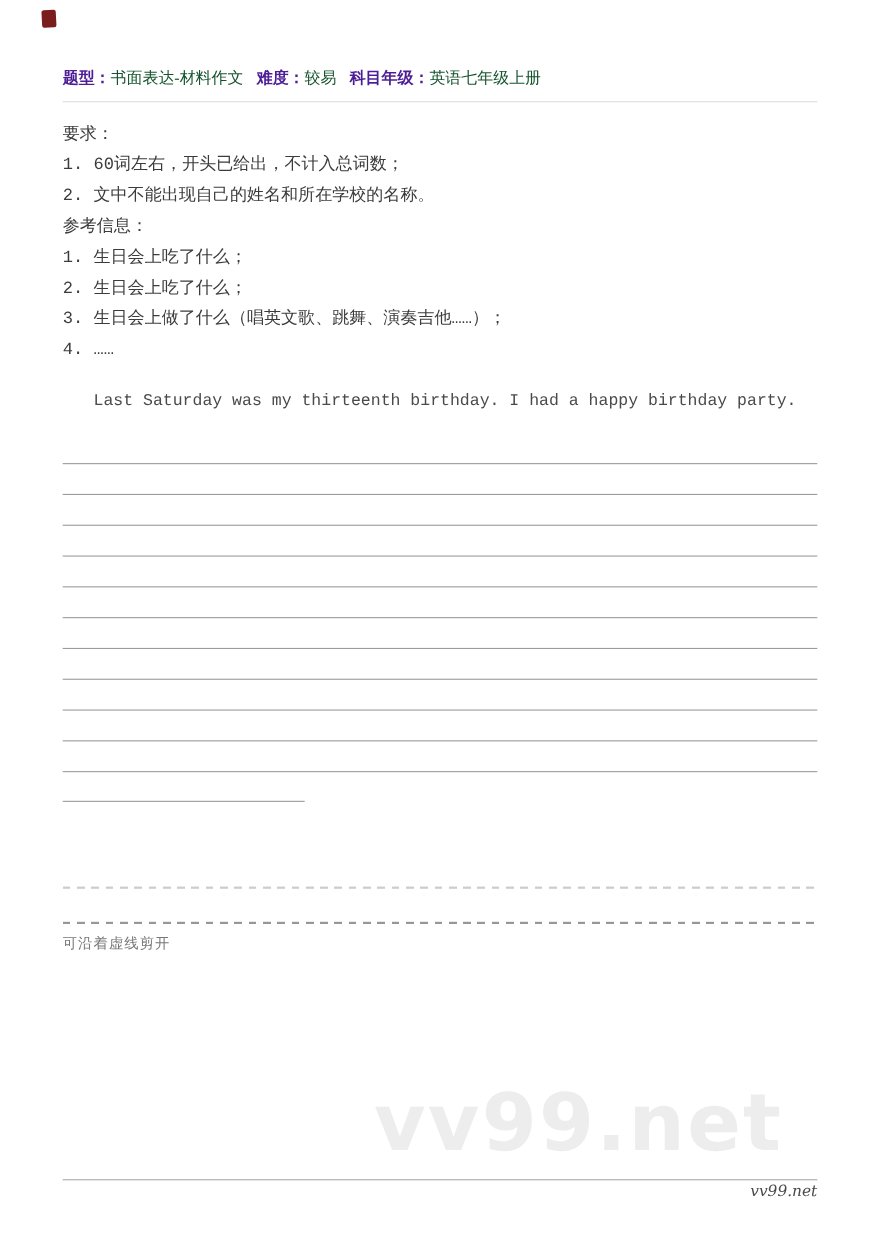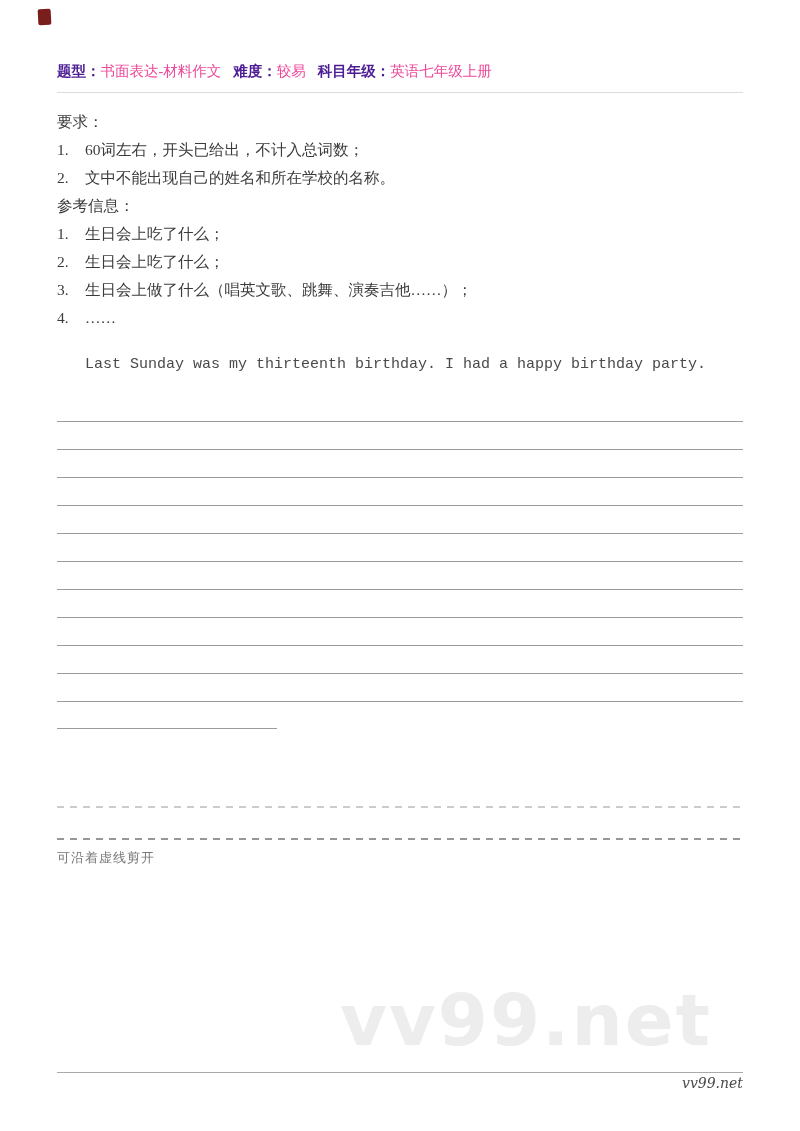--- a/index.html
+++ b/index.html
@@ -26,34 +26,34 @@
     background: #7a1d1d;
     border-radius: 2px;
     transform: rotate(-3deg);
   }
   .meta-header {
     font-size: 14.5px;
     line-height: 18px;
     white-space: nowrap;
   }
   .meta-header .lbl { font-weight: bold; color: #4c1d95; }
-  .meta-header .val { color: #ec4899; margin-right: 12px; }
+  .meta-header .val { color: #14532d; margin-right: 12px; }
   .header-rule {
     height: 0;
     border-bottom: 1px solid #dcdcdc;
     margin-top: 12px;
   }
   .prompt {
     margin-top: 29px;
     font-size: 15.5px;
     line-height: 30px;
     text-indent: 2em;
     text-align: justify;
   }
-  .section { margin-top: 15px; font-size: 15.5px; line-height: 28px; }
+  .section { margin-top: 15px; font-size: 15.5px; line-height: 28px; font-family: Liberation Mono, monospace; }
   .sec-heading { line-height: 28px; }
   .li { display: flex; line-height: 28px; }
   .li .num { width: 28px; flex: 0 0 28px; }
   .li .txt { flex: 1; }
   .essay-title {
     margin-top: 21px;
     text-align: center;
     font-family: "Liberation Mono", "DejaVu Sans Mono", monospace;
     font-size: 15px;
     line-height: 24px;
@@ -158,21 +158,21 @@
         <span class="num">3.</span>
         <span class="txt">生日会上做了什么（唱英文歌、跳舞、演奏吉他……）；</span>
       </div>
       <div class="li">
         <span class="num">4.</span>
         <span class="txt">……</span>
       </div>
     </div>
 
 
-    <div class="essay-opening">Last Sunday was my thirteenth birthday. I had a happy birthday party.</div>
+    <div class="essay-opening">Last Saturday was my thirteenth birthday. I had a happy birthday party.</div>
 
     <div class="writing-lines">
         <div class="wline"></div>
         <div class="wline"></div>
         <div class="wline"></div>
         <div class="wline"></div>
         <div class="wline"></div>
         <div class="wline"></div>
         <div class="wline"></div>
         <div class="wline"></div>

